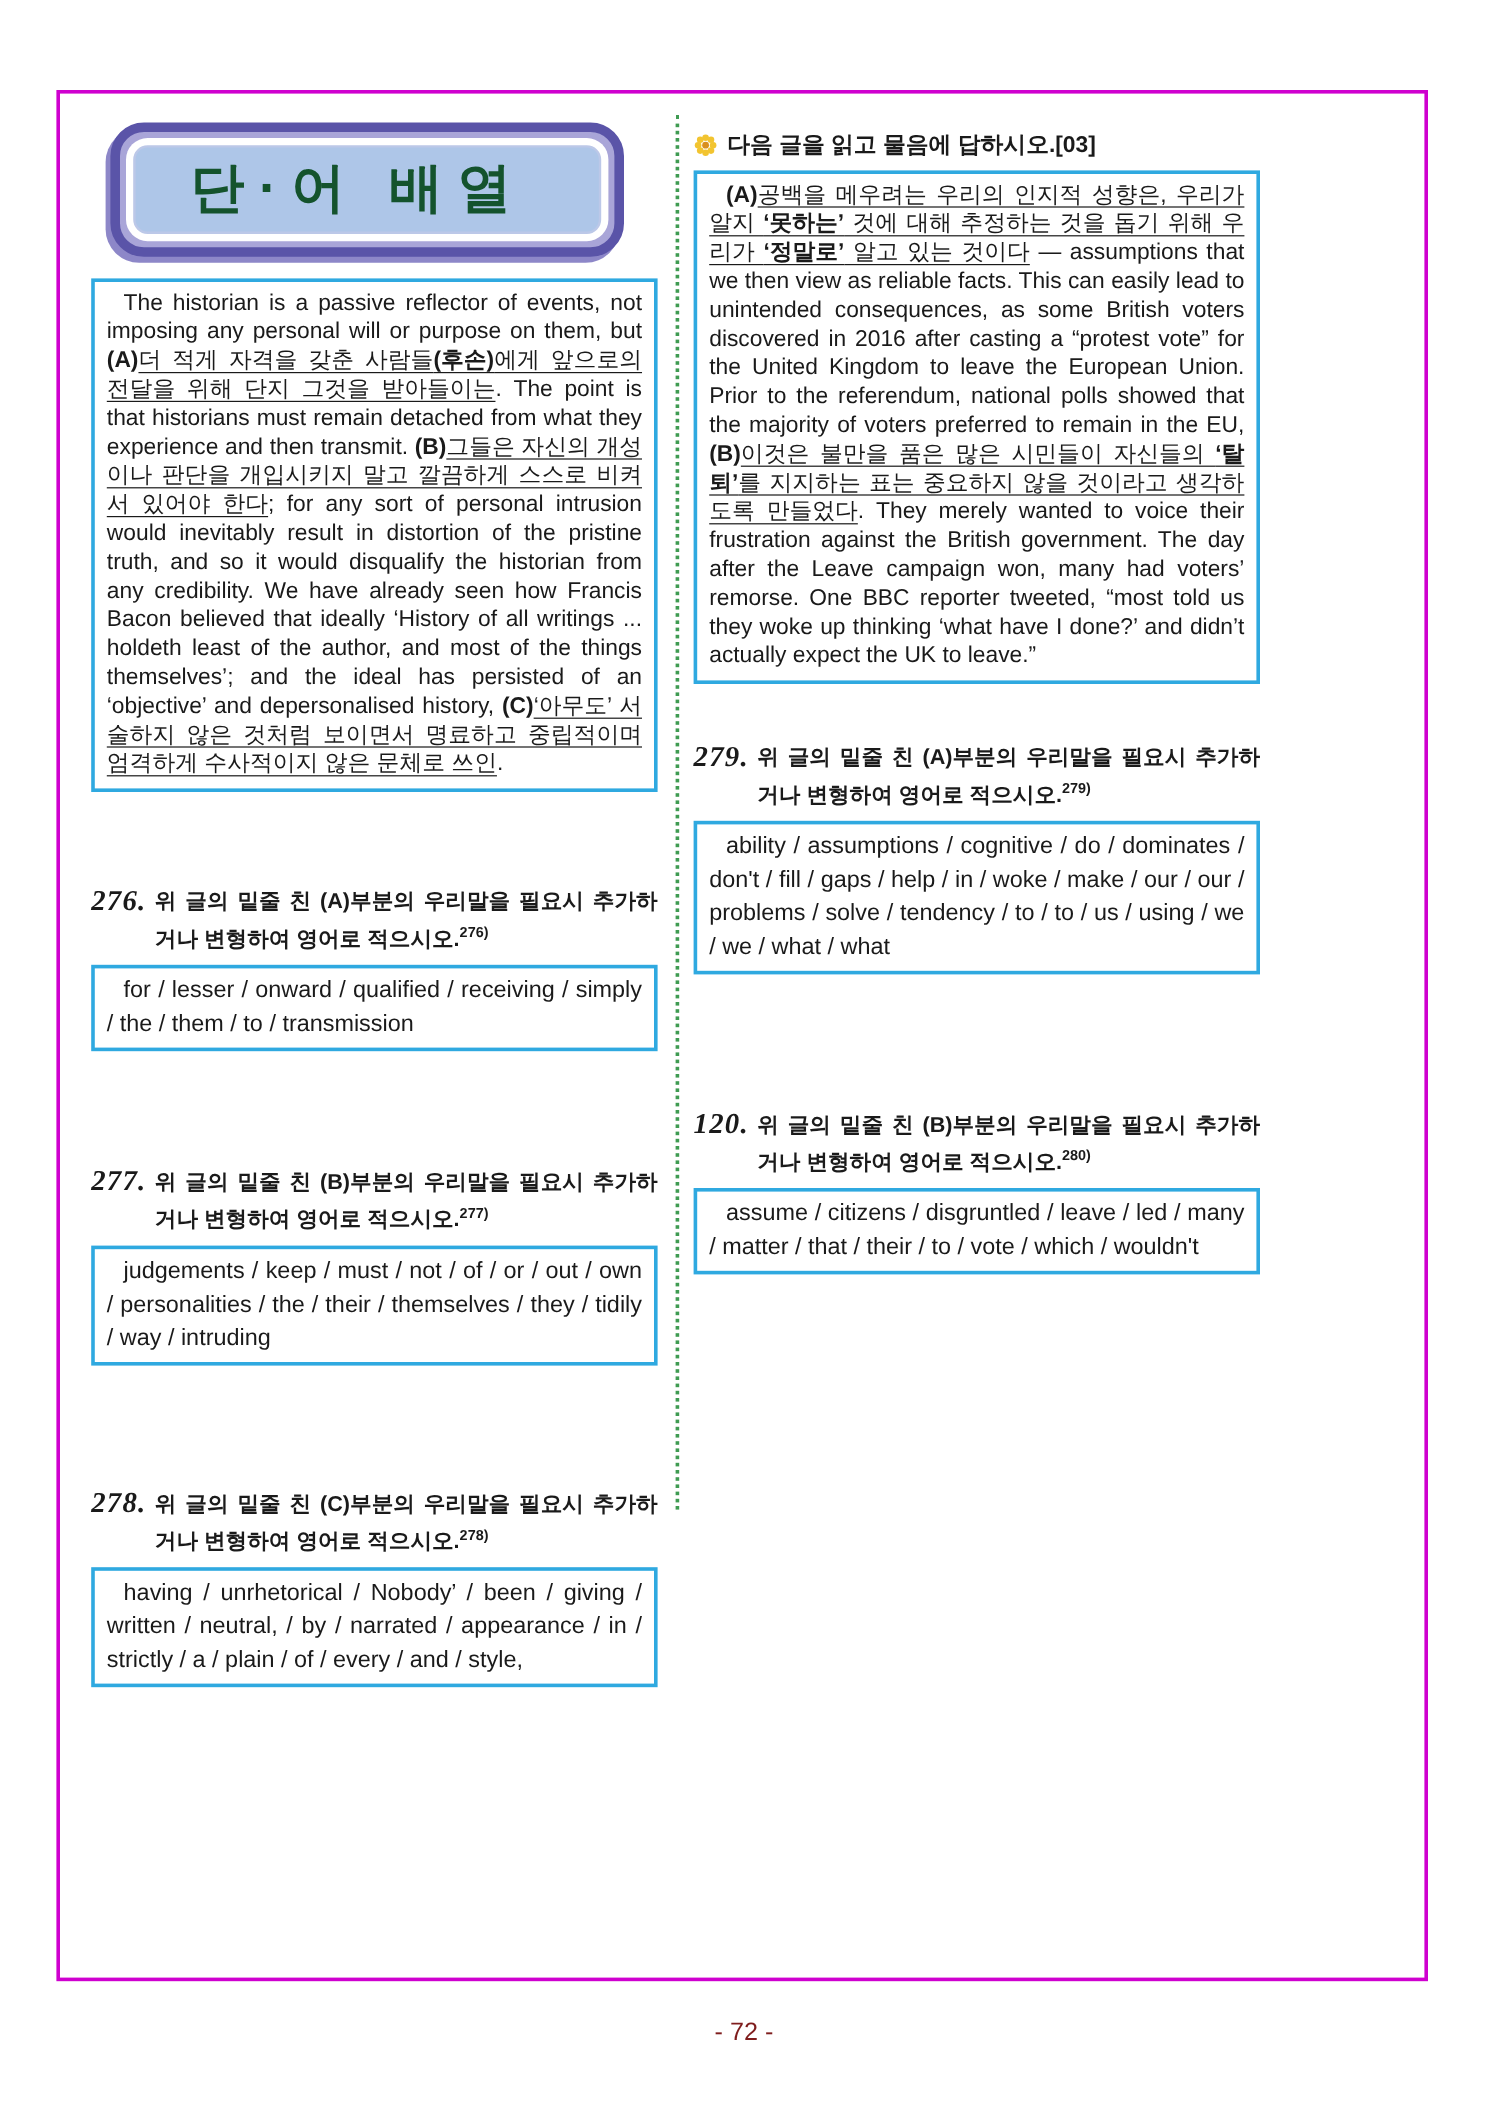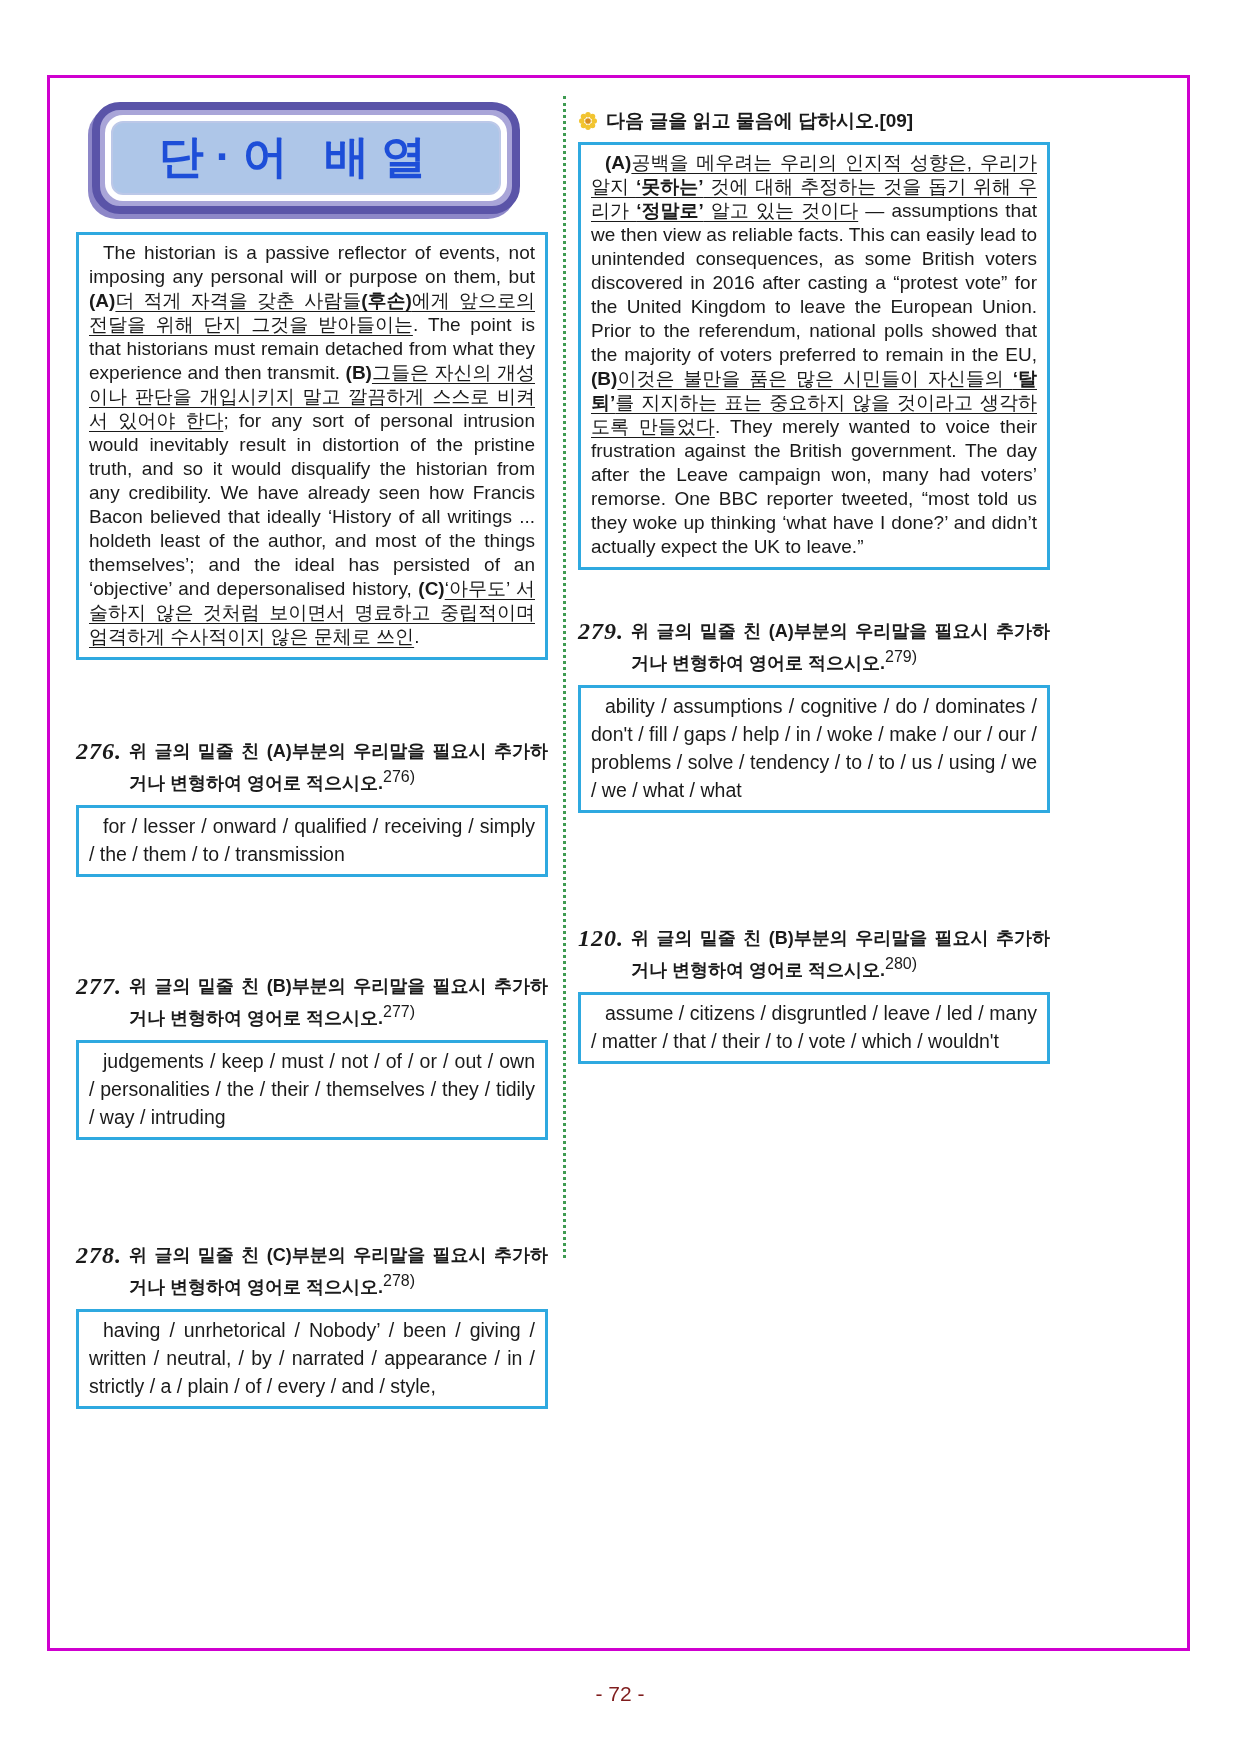--- a/index.html
+++ b/index.html
@@ -9,21 +9,21 @@
   .frame { position:absolute; left:47px; top:75px; width:1143px; height:1576px;
            border:3px solid #cf00cf; background:#fff; }
 
   
   .title-wrap { position:absolute; left:42px; top:24px; width:428px; }
   .t1 { border:8px solid #5a54a8; border-radius:28px; background:#a9a5d8; padding:5px;
         box-shadow:-4px 5px 0 #8d87c8; }
   .t2 { background:#ffffff; border-radius:18px; padding:6px; }
   .t3 { background:#aec6e8; border:2px solid #bcc8e8; border-radius:12px;
         text-align:center; font-weight:bold; font-size:45px; letter-spacing:12px;
-        padding:4px 15px 6px 0; color:#1d4ed8; }
+        padding:4px 15px 6px 0; color:#14532d; }
 
   .col { position:absolute; width:472px; }
   .col-left  { left:26px;  top:154px; }
   .col-right { left:528px; top:30px; }
 
   .divider { position:absolute; left:513px; top:18px; height:1162px; width:0;
              border-left:3px dotted #3f9b52; }
 
   .prompt { display:flex; align-items:center; gap:8px; font-weight:bold; font-size:19px;
             margin-bottom:8px; white-space:nowrap; }
@@ -31,21 +31,21 @@
   .pbox { border:3px solid #2fa9e0; padding:6px 10px 8px 10px; font-size:19px;
           line-height:24px; text-align:justify; text-indent:14px; }
   .pbox .b { font-weight:bold; }
   .pbox .u, .u { text-decoration:underline; text-underline-offset:4px; text-decoration-thickness:1.2px; }
 
   .qblock { }
   .qline { display:flex; align-items:flex-start; gap:7px; }
   .qnum  { font-family:"Liberation Serif","DejaVu Serif",serif; font-style:italic; font-weight:bold;
            font-size:24px; line-height:26px; letter-spacing:1px; }
   .qtext { flex:1; font-weight:bold; font-size:18px; line-height:26px; text-align:justify; }
-  .fnote { font-size:16px; font-weight:normal; vertical-align:super; }
+  .fnote { font-size:12px; font-weight:bold; vertical-align:super; }
 
   .wordbox { border:3px solid #2fa9e0; background:#fff; margin-top:9px;
              padding:4px 10px 6px 10px; font-size:19.5px; line-height:28px;
              text-align:justify; text-indent:14px; }
 
   .mt-q276 { margin-top:78px; }
   .mt-q277 { margin-top:96px; }
   .mt-q278 { margin-top:102px; }
   .mt-q279 { margin-top:48px; }
   .mt-q280 { margin-top:112px; }
@@ -107,21 +107,21 @@
             <circle cx="12" cy="19.5" r="3.3"></circle>
           <circle cx="4.5" cy="12" r="3.3"></circle>
             <circle cx="19.5" cy="12" r="3.3"></circle>
           <circle cx="6.6" cy="6.6" r="3.3"></circle>
             <circle cx="17.4" cy="6.6" r="3.3"></circle>
           <circle cx="6.6" cy="17.4" r="3.3"></circle>
             <circle cx="17.4" cy="17.4" r="3.3"></circle>
         </g>
         <circle cx="12" cy="12" r="3.4" fill="#d98f1f"></circle>
       </svg>
-      <span>다음 글을 읽고 물음에 답하시오.[09]</span>
+      <span>다음 글을 읽고 물음에 답하시오.[03]</span>
     </div>
 
     <div class="pbox"><span class="b">(A)</span><span class="u">공백을 메우려는 우리의 인지적 성향은, 우리가 알지 </span><span class="b u">‘못하는’</span><span class="u"> 것에 대해 추정하는 것을 돕기 위해 우리가 </span><span class="b u">‘정말로’</span><span class="u"> 알고 있는 것이다</span><span> — assumptions that we then view as reliable facts. This can easily lead to unintended consequences, as some British voters discovered in 2016 after casting a “protest vote” for the United Kingdom to leave the European Union. Prior to the referendum, national polls showed that the majority of voters preferred to remain in the EU, </span><span class="b">(B)</span><span class="u">이것은 불만을 품은 많은 시민들이 자신들의 </span><span class="b u">‘탈퇴’</span><span class="u">를 지지하는 표는 중요하지 않을 것이라고 생각하도록 만들었다</span><span>. They merely wanted to voice their frustration against the British government. The day after the Leave campaign won, many had voters’ remorse. One BBC reporter tweeted, “most told us they woke up thinking ‘what have I done?’ and didn’t actually expect the UK to leave.”</span></div>
 
     <div class="qblock mt-q279">
       <div class="qline">
         <span class="qnum">279.</span>
         <span class="qtext"><span>위 글의 밑줄 친 (A)부분의 우리말을 필요시 추가하거나 변형하여 영어로 적으시오.</span><sup class="fnote">279)</sup></span>
       </div>
       <div class="wordbox">ability / assumptions / cognitive / do / dominates / don't / fill / gaps / help / in / woke / make / our / our / problems / solve / tendency / to / to / us / using / we / we / what / what</div>

